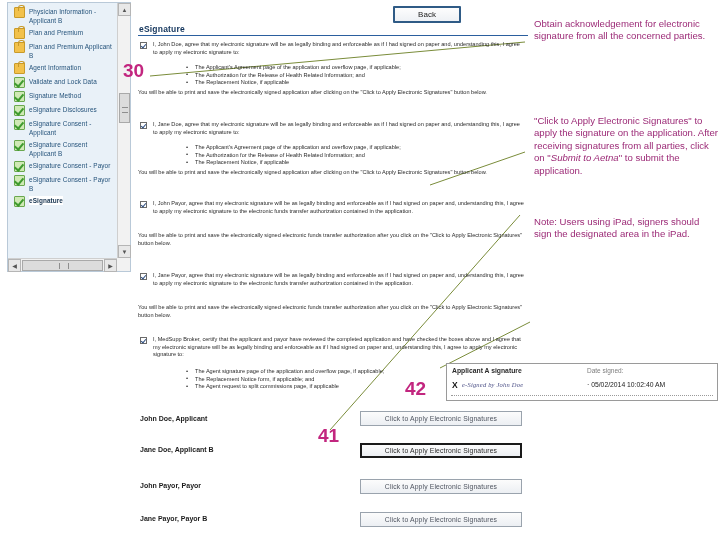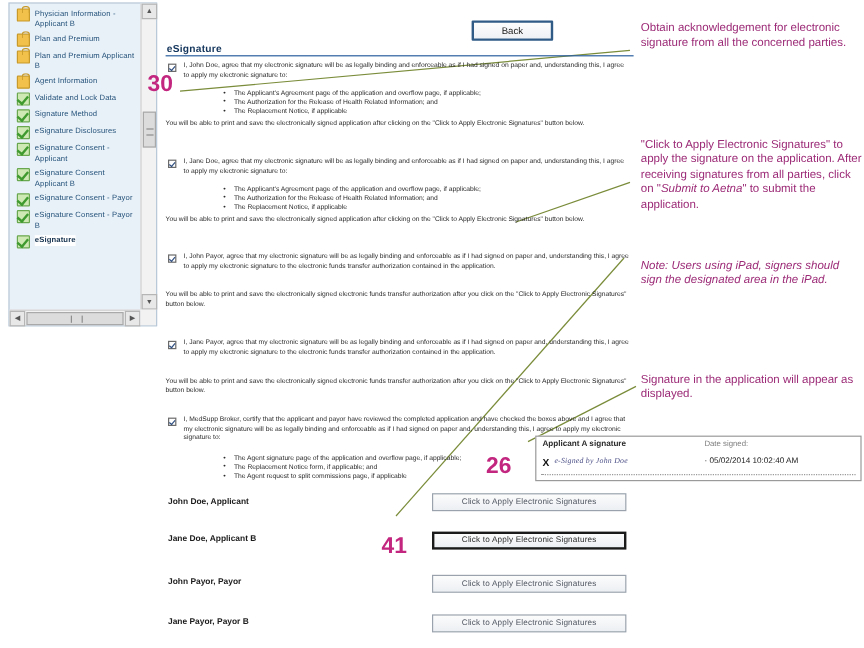--- a/index.html
+++ b/index.html
@@ -89,21 +89,21 @@
     content:"";position:absolute;left:50%;top:2px;margin-left:-4px;
     width:8px;height:6px;
     border-left:1px solid #8e8e8e;border-right:1px solid #8e8e8e;
   }
   .nav-corner{
     position:absolute;right:0;bottom:0;width:13px;height:13px;
     background:#f2f2f2;
   }
 
   
-  .doc{position:absolute;left:138px;top:11px;width:392px;height:488px;}
+  .doc{position:absolute;left:138px;top:0px;width:392px;height:488px;}
 
   .back-btn{
     position:absolute;left:255px;top:6px;width:68px;height:17px;
     background:linear-gradient(#fdfdfd,#eef1f5);
     border:2px solid #2f5b86;border-radius:1px;
     font-size:8px;color:#1b1b1b;text-align:center;line-height:13px;
     box-sizing:border-box;
   }
   .sec-title{
     position:absolute;left:1px;top:24px;font-size:8.5px;font-weight:bold;
@@ -172,21 +172,21 @@
     letter-spacing:.15px;
   }
   .apply-btn.focused{border:2px solid #1a1a1a;line-height:11px;color:#2b2b2b;}
 
   
   .anno{
     position:absolute;color:#9c2b77;font-size:9.6px;line-height:12.4px;
     font-family:"Liberation Sans",sans-serif;
   }
   .anno i{}
-  .anno.ital{font-style:italic;}
+  .anno.ital{}
 
   .callout{
     position:absolute;color:#c2267f;font-size:19px;font-weight:bold;
     font-family:"Liberation Sans",sans-serif;
   }
   .leaders{position:absolute;left:0;top:0;width:720px;height:540px;}
 </style>
 </head>
 <body>
 
@@ -337,19 +337,18 @@
 
   <div class="signer-name" style="top:515px">Jane Payor, Payor B</div>
   <div class="apply-btn" style="top:512px">Click to Apply Electronic Signatures</div>
 
   <div class="anno" style="left:534px;top:18px;width:180px">Obtain acknowledgement for electronic signature from all the concerned parties.</div>
 
   <div class="anno" style="left:534px;top:115px;width:184px"><span>"Click to Apply Electronic Signatures" to apply the signature on the application. After receiving signatures from all parties, click on "</span><i>Submit to Aetna</i><span>" to submit the application.</span></div>
 
   <div class="anno ital" style="left:534px;top:216px;width:184px">Note: Users using iPad, signers should sign the designated area in the iPad.</div>
 
-  <div class="anno" style="left:534px;top:311px;width:184px">Signature in the application will appear as displayed.</div>
 
   <div class="callout" style="left:123px;top:60px">30</div>
-  <div class="callout" style="left:318px;top:445px">41</div>
-  <div class="callout" style="left:405px;top:378px">26</div>
+  <div class="callout" style="left:318px;top:425px">41</div>
+  <div class="callout" style="left:405px;top:378px">42</div>
 
 </div>
 
 </body></html>

